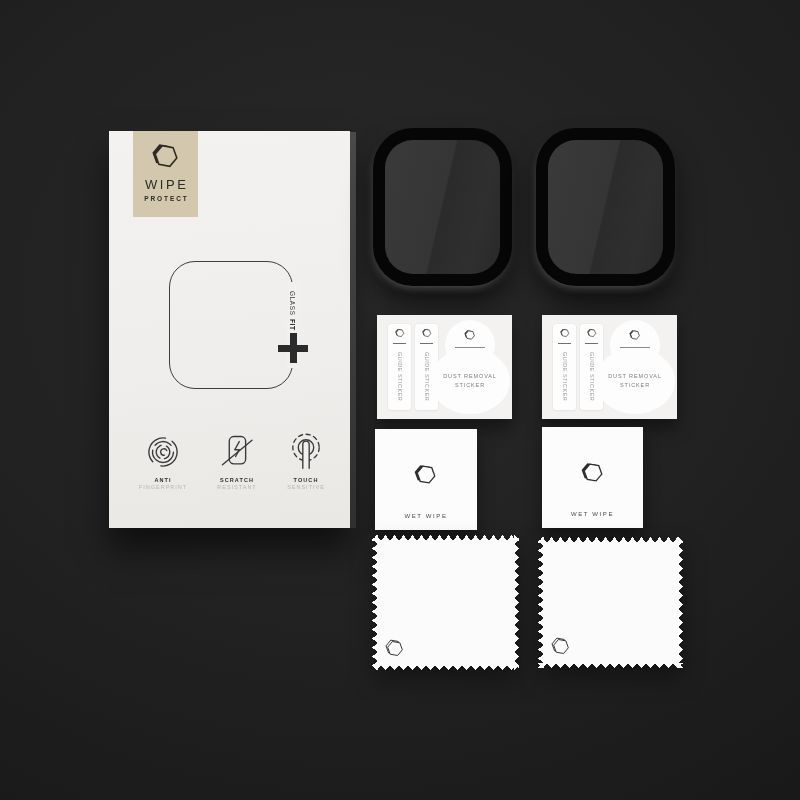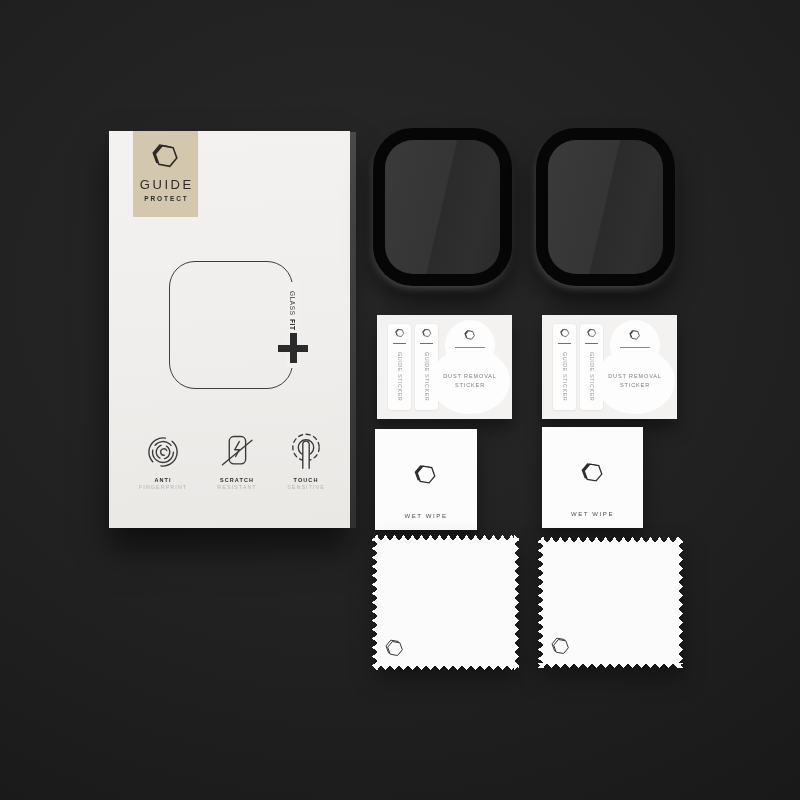--- a/index.html
+++ b/index.html
@@ -94,21 +94,21 @@
 <body>
 
 <div class="scene">
 
   <div class="box">
     <div class="badge">
       <svg width="32" height="28" viewBox="0 0 32 28">
         <path d="M26.8 15.9 L19.8 24.3 L8.9 22.4 L5.2 12.1 L12.2 3.7 L23.1 5.6 Z" fill="#2e2a26" transform="translate(-2.8,-1.4)"></path>
         <path d="M26.8 15.9 L19.8 24.3 L8.9 22.4 L5.2 12.1 L12.2 3.7 L23.1 5.6 Z" fill="#d3c8ad" stroke="#2e2a26" stroke-width="1.6"></path>
       </svg>
-      <div class="brand1">GUIDE</div>
+      <div class="brand1">WIPE</div>
       <div class="brand2">PROTECT</div>
     </div>
 
     <div class="glass-outline"></div>
     <div class="glass-gap"></div>
     <div class="glass-label">
       <span>GLASS</span>
         <b>FIT</b>
     </div>
     <div class="plus">

